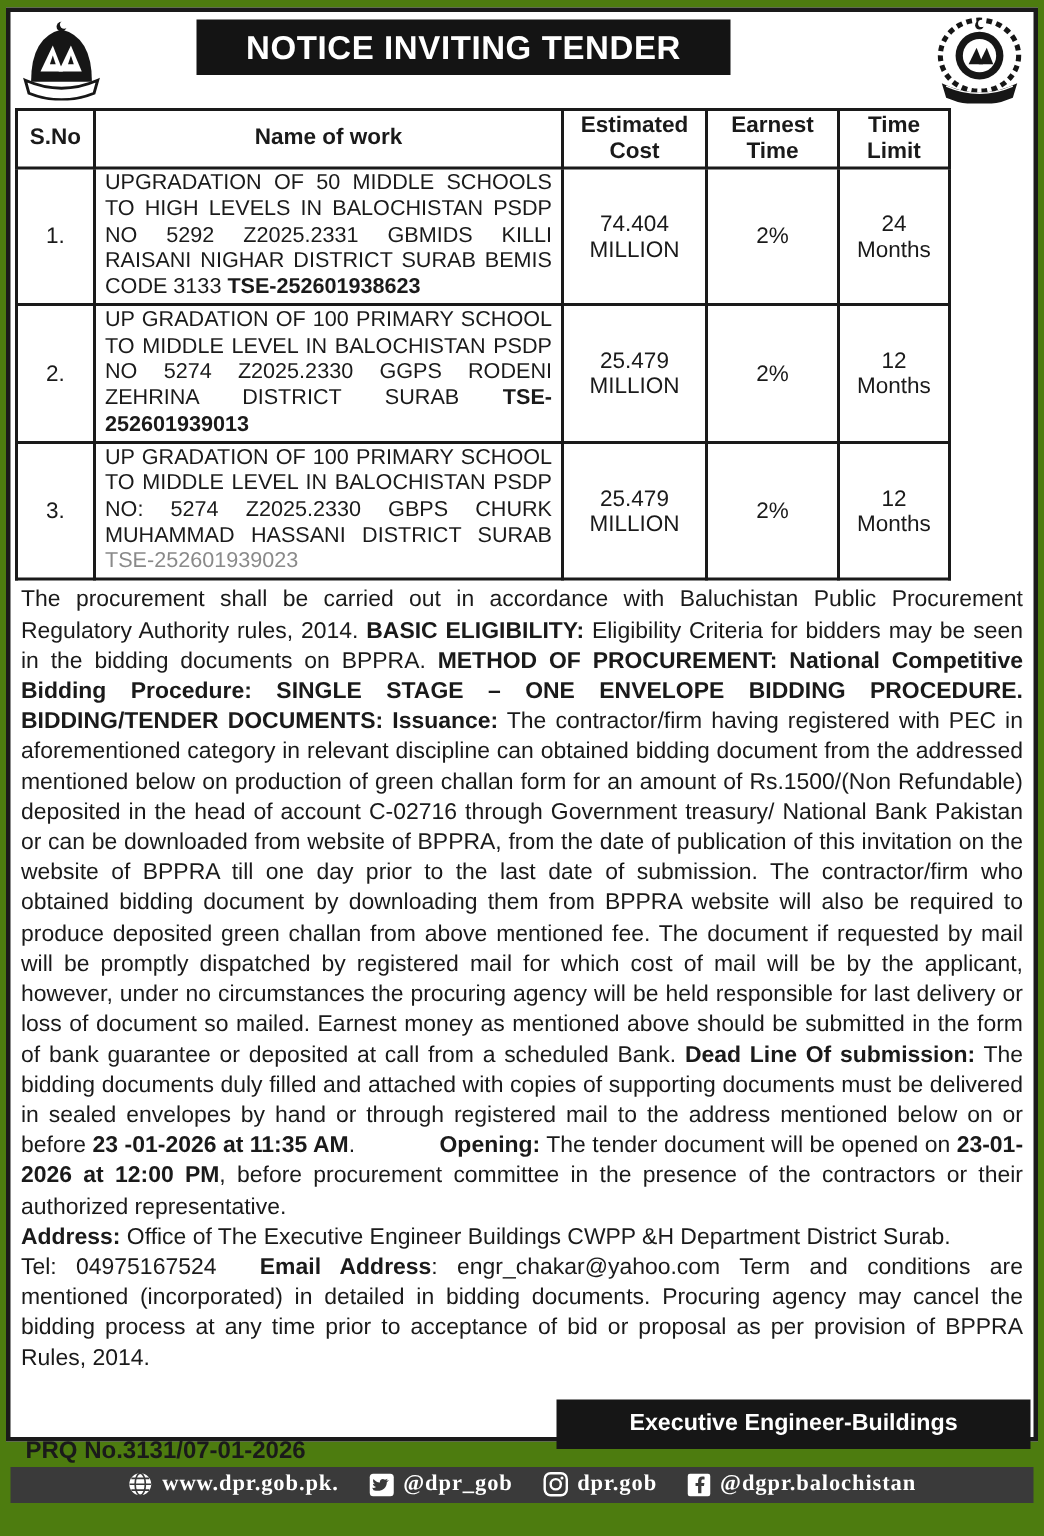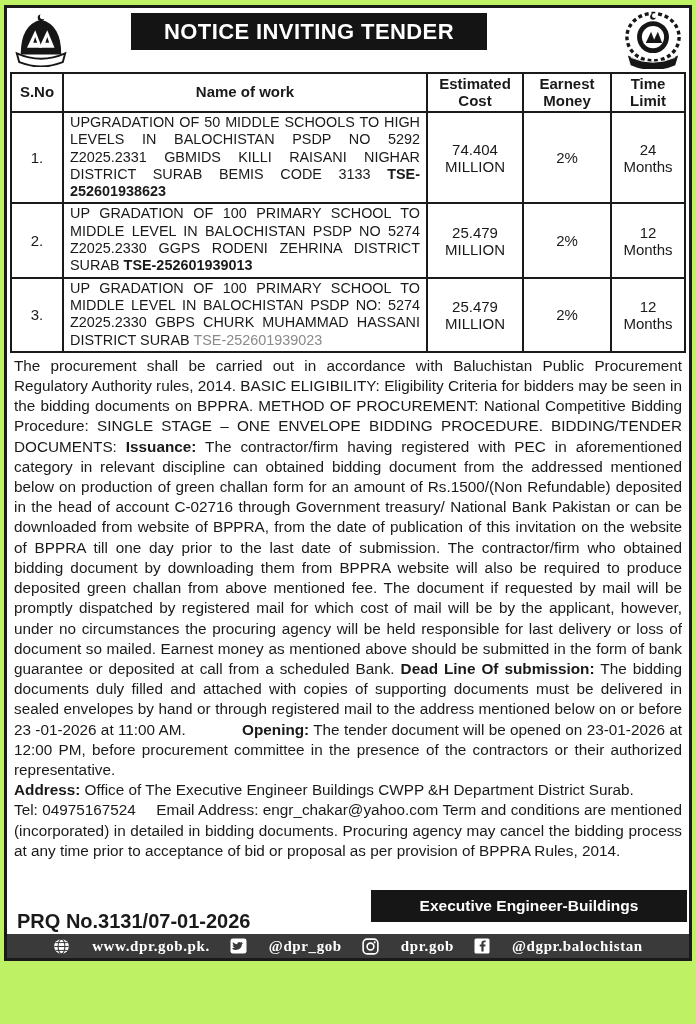--- a/index.html
+++ b/index.html
@@ -2,66 +2,66 @@
 <html><head>
 <meta charset="utf-8">
 <style>
   * { box-sizing: border-box; }
   html,body { margin:0; padding:0; }
   body {
     width:696px; height:1024px; background:#ffffff;
     font-family:"Liberation Sans", sans-serif; color:#1a1a1a;
     -webkit-font-smoothing:antialiased;
   }
-  .sheet { position:relative; width:696px; height:1024px; background:#bef264; overflow:hidden; }
+  .sheet { position:relative; width:696px; height:1024px; background:#4d7c0f; overflow:hidden; }
   .notice {
     position:absolute; left:4px; top:5px; width:688px; height:956px;
     border:3px solid #1a1a1a; background:#fff;
     display:flex; flex-direction:column;
   }
   
   .hdr { position:relative; height:60px; flex:none; }
   .emblem-left { position:absolute; left:5px; top:3px; }
   .emblem-right { position:absolute; right:3px; top:3px; }
   .title-box {
     position:absolute; left:124px; top:5px; width:356px; height:37px;
     background:#141414; color:#fff; display:flex; align-items:center; justify-content:center;
     font-weight:bold; font-size:22px; letter-spacing:0.4px;
   }
   
   .intro { flex:none; margin:0 7px; font-size:15.4px; line-height:19.8px; text-align:justify; }
   
-  table.works { flex:none; border-collapse:collapse; margin:4px 3px 0 3px; width:676px; table-layout:fixed; }
+  table.works { flex:none; border-collapse:collapse; margin:4px 3px 0 3px; width:624px; table-layout:fixed; }
   table.works th, table.works td { border:2px solid #1a1a1a; vertical-align:middle; }
   table.works th { font-size:15px; line-height:16.5px; text-align:center; padding:2px 1px; }
   td.c { text-align:center; font-size:15px; padding:1px; }
   td.work { font-size:14.4px; line-height:17.3px; text-align:justify; padding:1px 6px 2px 6px; vertical-align:top; }
   .tse-b { font-weight:bold; }
   .tse-g { color:#8a8a8a; font-weight:normal; }
   
   .bodytext { flex:none; margin:3px 7px 0 7px; font-size:15.3px; line-height:20.2px; text-align:justify; }
-  .b { font-weight:normal; }
+  .b { font-weight:bold; }
   .u { }
   .bu { font-weight:bold; }
   .gap { margin-right:52px; }
   .gap-sm { margin-right:16px; }
   
   .footer-row { position:relative; flex:1; min-height:62px; }
-  .prq { position:absolute; left:10px; bottom:1px; font-weight:bold; font-size:20px; white-space:nowrap; }
+  .prq { position:absolute; left:10px; bottom:1px; font-weight:bold; font-size:16px; white-space:nowrap; }
   .sig-box {
     position:absolute; right:2px; bottom:12px; width:316px;
     background:#161616; color:#fff; text-align:center;
     font-weight:bold; font-size:15.5px; line-height:19.5px; padding:6px 2px 7px 2px;margin-top:15px;
   }
   .social-bar {
     flex:none; height:24px; background:#3a3a3a; color:#fff;
     display:flex; align-items:center; justify-content:center; gap:20px;
     font-family:"Liberation Serif", serif; font-weight:bold; font-size:15px; letter-spacing:0.6px;
   }
-  .soc-item { display:flex; align-items:center; gap:22px; }
+  .soc-item { display:flex; align-items:center; gap:6px; }
   .soc-item svg { display:block; }
   .size-tag {
     position:absolute; left:0; right:0; top:966px; text-align:center;
     font-weight:bold; font-size:46px; letter-spacing:1px; color:#161616;
   }
 </style>
 </head>
 <body>
 
 <div class="sheet">
@@ -105,21 +105,21 @@
           <col>
           <col style="width:96px">
           <col style="width:88px">
           <col style="width:74px">
         </colgroup>
       <thead>
         <tr>
           <th>S.No</th>
           <th>Name of work</th>
           <th>Estimated Cost</th>
-          <th>Earnest Money</th>
+          <th>Earnest Time</th>
           <th>Time Limit</th>
         </tr>
       </thead>
       <tbody>
         <tr>
           <td class="c">1.</td>
           <td class="work"><span>UPGRADATION OF 50 MIDDLE SCHOOLS TO HIGH LEVELS IN BALOCHISTAN PSDP NO 5292 Z2025.2331 GBMIDS KILLI RAISANI NIGHAR DISTRICT SURAB BEMIS CODE 3133 </span><span class="tse-b">TSE-252601938623</span></td>
           <td class="c">74.404 MILLION</td>
           <td class="c">2%</td>
           <td class="c">24 Months</td>
@@ -143,21 +143,21 @@
 
     <p class="bodytext">
       <span>The procurement shall be carried out in accordance with Baluchistan Public Procurement Regulatory Authority rules, 2014. </span>
       <span class="b">BASIC ELIGIBILITY:</span>
       <span> Eligibility Criteria for bidders may be seen in the bidding documents on BPPRA. </span>
       <span class="b">METHOD OF PROCUREMENT: National Competitive Bidding Procedure: SINGLE STAGE – ONE ENVELOPE BIDDING PROCEDURE. BIDDING/TENDER DOCUMENTS: </span>
       <span class="bu">Issuance:</span>
       <span> The contractor/firm having registered with PEC in aforementioned category in relevant discipline can obtained bidding document from the addressed mentioned below on production of green challan form for an amount of Rs.1500/(Non Refundable) deposited in the head of account C-02716 through Government treasury/ National Bank Pakistan or can be downloaded from website of BPPRA, from the date of publication of this invitation on the website of BPPRA till one day prior to the last date of submission. The contractor/firm who obtained bidding document by downloading them from BPPRA website will also be required to produce deposited green challan from above mentioned fee. The document if requested by mail will be promptly dispatched by registered mail for which cost of mail will be by the applicant, however, under no circumstances the procuring agency will be held responsible for last delivery or loss of document so mailed. Earnest money as mentioned above should be submitted in the form of bank guarantee or deposited at call from a scheduled Bank. </span>
       <span class="bu">Dead Line Of submission:</span>
       <span> The bidding documents duly filled and attached with copies of supporting documents must be delivered in sealed envelopes by hand or through registered mail to the address mentioned below on or before </span>
-      <span class="b">23 -01-2026 at 11:00 AM</span><span class="gap">. </span>
+      <span class="b">23 -01-2026 at 11:35 AM</span><span class="gap">. </span>
       <span class="bu">Opening:</span>
       <span> The tender document will be opened on </span>
       <span class="b">23-01-2026 at 12:00 PM</span><span>, before procurement committee in the presence of the contractors or their authorized representative. </span>
       <br>
       <span class="bu">Address:</span>
       <span> Office of The Executive Engineer Buildings CWPP &amp;H Department District Surab.</span>
       <br>
       <span class="gap-sm">Tel: 04975167524 </span>
       <span class="b">Email Address</span><span>: </span>
       <span class="u">engr_chakar@yahoo.com</span>

